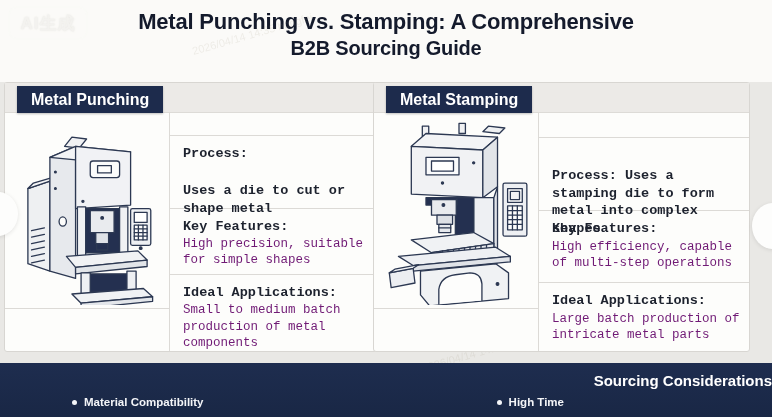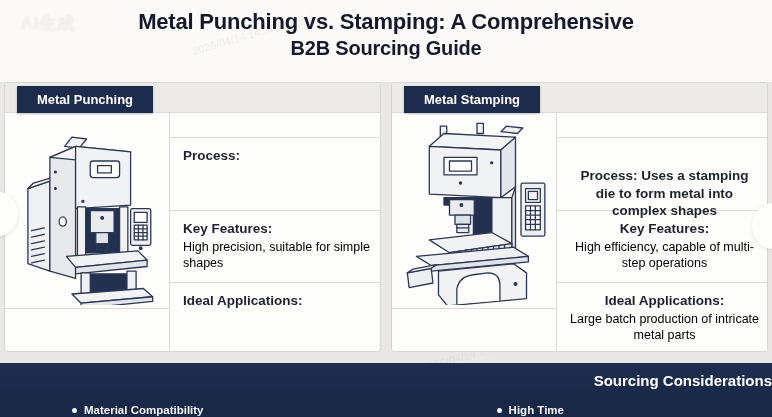--- a/index.html
+++ b/index.html
@@ -25,50 +25,50 @@
   
   .wm { position:absolute; font-size:11px; color:rgba(150,140,115,0.12);
     transform:rotate(-16deg); white-space:nowrap; pointer-events:none; }
 
   
   .panel {
     position:absolute; top:82px; width:377px; height:270px;
     background:#fdfdfb; border:1px solid #d8d6d2; border-radius:3px;
   }
   .panel.left  { left:4px; }
-  .panel.right { left:391px;text-align:center; }
+  .panel.right { left:373px; }
   .panel-strip { position:absolute; left:0; top:0; width:100%; height:30px;
     background:#eceae7; border-bottom:1px solid #dddbd7; }
   .panel-tab {
     position:absolute; left:12px; top:3px; height:27px; min-width:136px;
-    background:#1d2b4c; color:#ffffff; font-size:13px; font-weight:700;
+    background:#1d2b4c; color:#ffffff; font-size:16px; font-weight:700;
     display:flex; align-items:center; justify-content:center; padding:0 14px;
     box-shadow:0 1px 2px rgba(0,0,0,0.25);
   }
   .panel-content { position:absolute; left:0; top:30px; width:375px; height:238px; display:flex; }
   .illus-cell { position:relative; width:165px; border-right:1px solid #dcdad6; flex:none; }
   .illus-line { position:absolute; left:0; top:195px; width:100%; height:0; border-top:1px solid #dcdad6; }
   .illus-cell svg { position:absolute; left:10px; top:4px; }
-  .text-cell { flex:1; display:flex; flex-direction:column; }
+  .text-cell { flex:1; display:flex; flex-direction:column;font-family:Liberation Mono, monospace; }
   .row { padding:9px 8px 0 13px; border-bottom:1px solid #dcdad6; }
   .row.r0 { height:25px; padding:0; }
   .row.r1 { height:73px; }
   .row.r2 { height:72px; }
   .row.r3 { flex:1; border-bottom:none; }
   .lbl  { font-size:13.5px; font-weight:700; color:#1d222e; line-height:1.3; }
-  .body { font-size:12.5px; color:#000000; line-height:1.3; margin-top:1px; }
+  .body { font-size:12.5px; color:#701a75; line-height:1.3; margin-top:1px; }
   .body.bold { font-weight:700; color:#1d222e; font-size:13.5px;margin-top:20px; }
 
   
   .footer { position:absolute; left:0; top:363px; width:772px; height:54px;
     background:linear-gradient(180deg,#1e2d4f 0%,#192745 100%); }
   .footer-title { position:absolute; left:0; top:9px; width:100%; text-align:right;
     color:#ffffff; font-size:15px; font-weight:700; }
   .footer-items { position:absolute; left:72px; top:33px; width:492px;
-    display:flex; justify-content:space-between;margin-top:8px; }
+    display:flex; justify-content:space-between; }
   .f-item { display:flex; align-items:center; color:#f4f5f8; font-size:11.5px; font-weight:700; }
   .f-dot { width:5px; height:5px; border-radius:50%; background:#f4f5f8; margin-right:7px; flex:none; }
 
   
   .notch { position:absolute; background:#fdfdfc; border-radius:50%;
     box-shadow:0 1px 4px rgba(0,0,0,0.10); }
   .notch.l { left:-22px; top:192px; width:40px; height:44px; }
   .notch.r { left:752px; top:203px; width:42px; height:46px; }
 
   
@@ -153,27 +153,29 @@
 
           <path d="M58,193 L136,187 L146,196 L68,203 Z" fill="#f0f2f4"></path>
           <path d="M68,203 L146,196 L146,201 L68,209 Z" fill="#e3e6ea"></path>
         </svg>
         <div class="illus-line"></div>
       </div>
       <div class="text-cell">
         <div class="row r0"></div>
         <div class="row r1">
           <div class="lbl">Process:</div>
+          <div class="body bold">Uses a die to cut or shape metal</div>
         </div>
         <div class="row r2">
           <div class="lbl">Key Features:</div>
           <div class="body">High precision, suitable for simple shapes</div>
         </div>
         <div class="row r3">
           <div class="lbl">Ideal Applications:</div>
+          <div class="body">Small to medium batch production of metal components</div>
         </div>
       </div>
     </div>
   </div>
 
   <div class="panel right">
     <div class="panel-strip"></div>
     <div class="panel-tab">Metal Stamping</div>
     <div class="panel-content">
       <div class="illus-cell">

